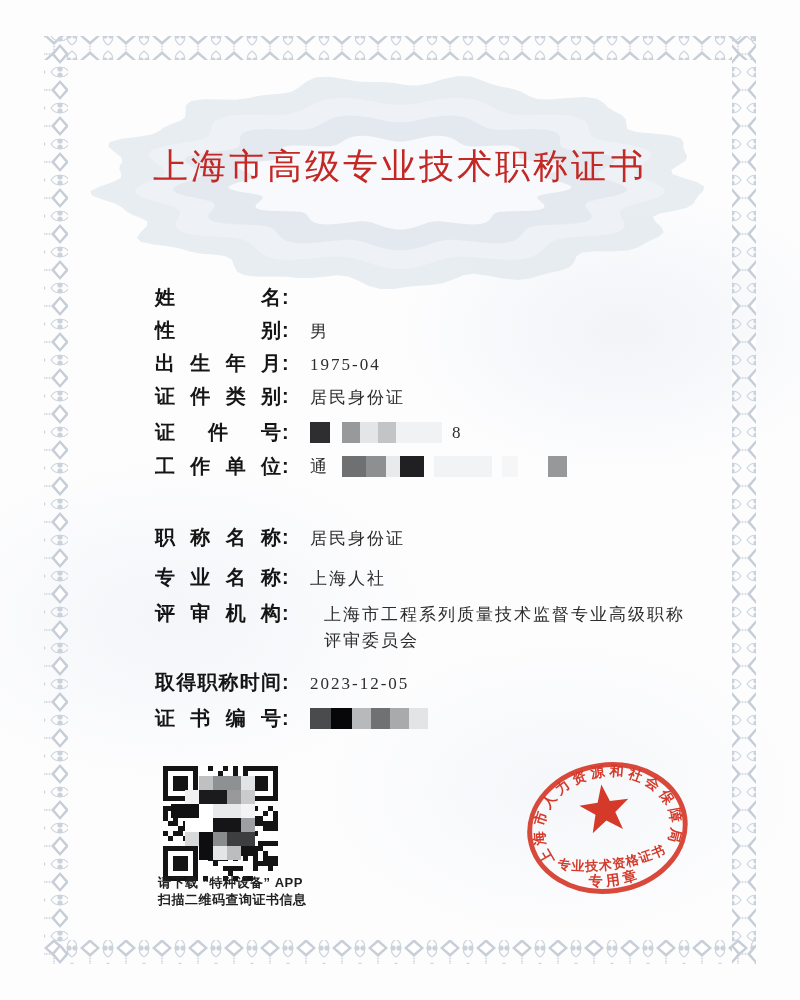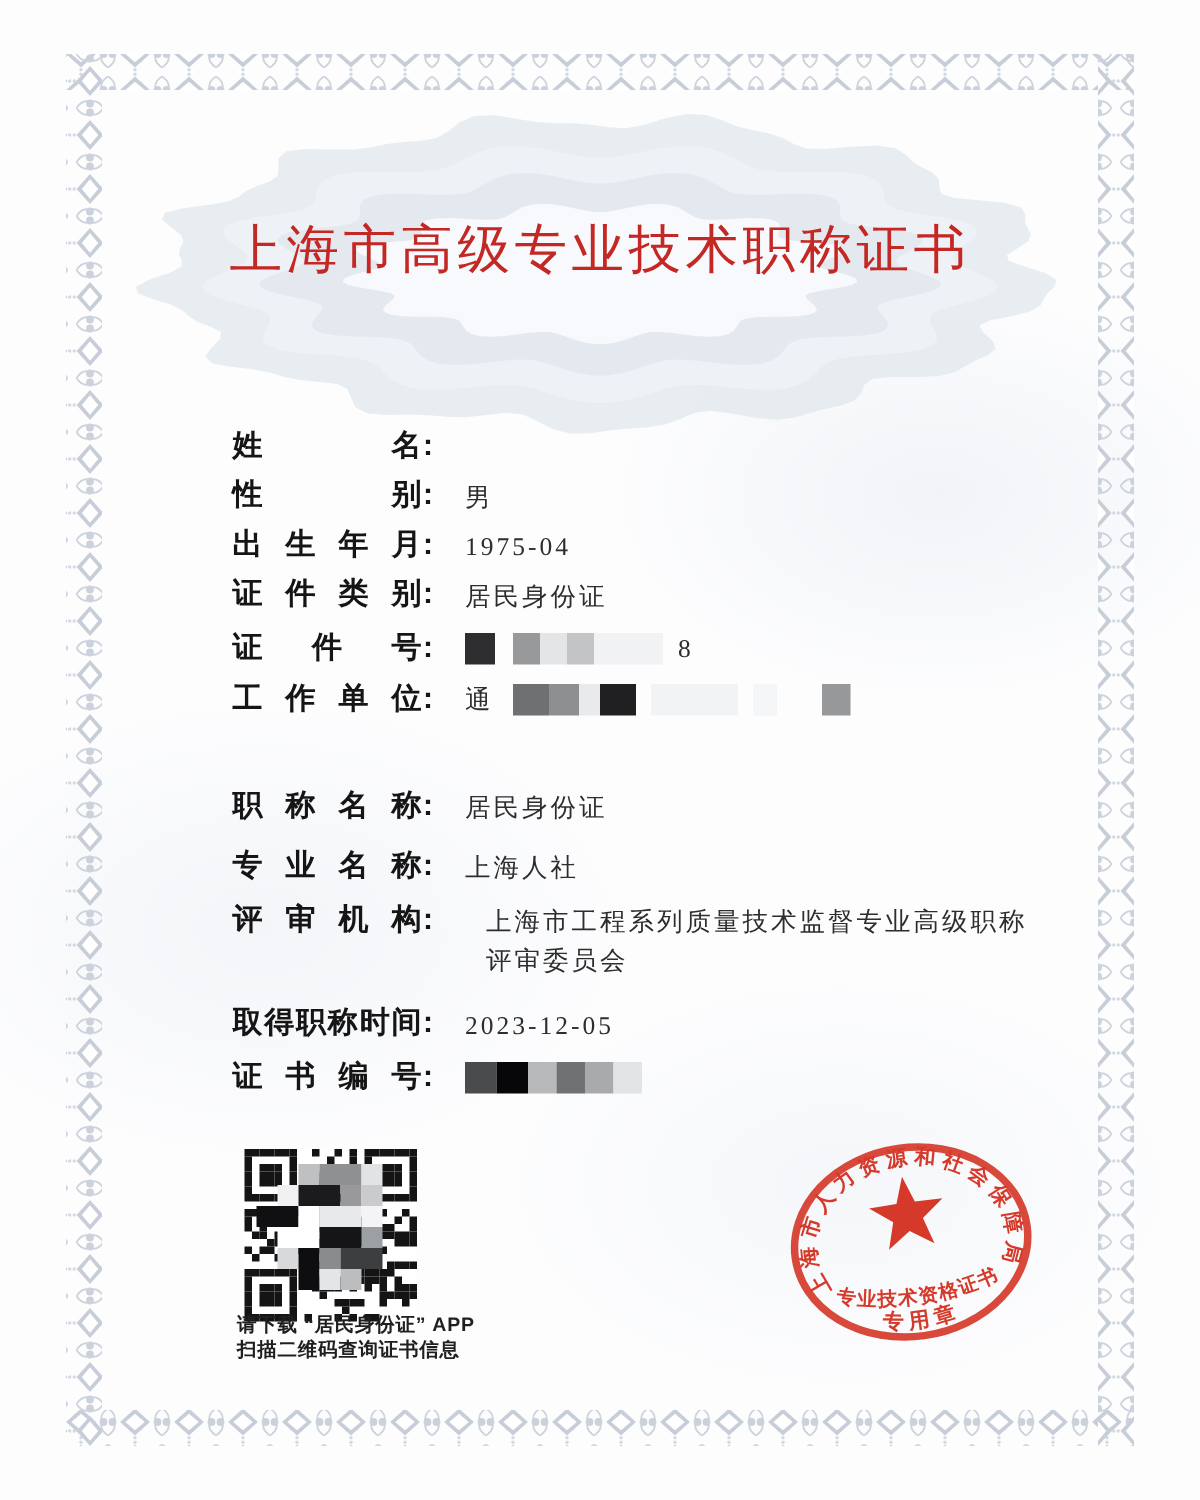--- a/index.html
+++ b/index.html
@@ -514,21 +514,21 @@
       <s style="left: 50px; top: 52px; width: 28px; height: 14px; background: rgb(21, 21, 23);"></s>
       <s style="left: 78px; top: 52px; width: 14px; height: 14px; background: rgb(157, 160, 162);"></s>
       <s style="left: 22px; top: 66px; width: 14px; height: 14px; background: rgb(216, 217, 219);"></s>
       <s style="left: 36px; top: 66px; width: 14px; height: 28px; background: rgb(14, 14, 16);"></s>
       <s style="left: 50px; top: 66px; width: 14px; height: 14px; background: rgb(138, 139, 141);"></s>
       <s style="left: 64px; top: 66px; width: 28px; height: 14px; background: rgb(61, 62, 64);"></s>
       <s style="left: 50px; top: 80px; width: 14px; height: 14px; background: rgb(228, 229, 231);"></s>
       <s style="left: 64px; top: 80px; width: 14px; height: 14px; background: rgb(188, 189, 191);"></s>
     </div>
   <div class="qr-cap">
-    <div>请下载 “居民身份证” APP</div>
+    <div>请下载 “特种设备” APP</div>
     <div>扫描二维码查询证书信息</div>
   </div>
 
   <div class="seal">
     <svg viewBox="0 0 180 160" width="180" height="160">
       <ellipse cx="90" cy="76" rx="78" ry="63" fill="none" stroke-width="5" opacity="0.92" stroke="#d5392a"></ellipse>
       <path id="rimPath" d="M 53.3 118.6 A 64 52 0 1 1 126.7 118.6" fill="none"></path>
       <text class="rim"><textPath href="#rimPath" startOffset="50%" text-anchor="middle">上海市人力资源和社会保障局</textPath></text>
       <polygon points="90,32 96.2,49.5 114.7,50 100,61.2 105.3,79 90,68.5 74.7,79 80,61.2 65.3,50 83.8,49.5" fill="#d5392a"></polygon>
       <path id="arc1" d="M 26 106 Q 90 128 154 106" fill="none"></path>

